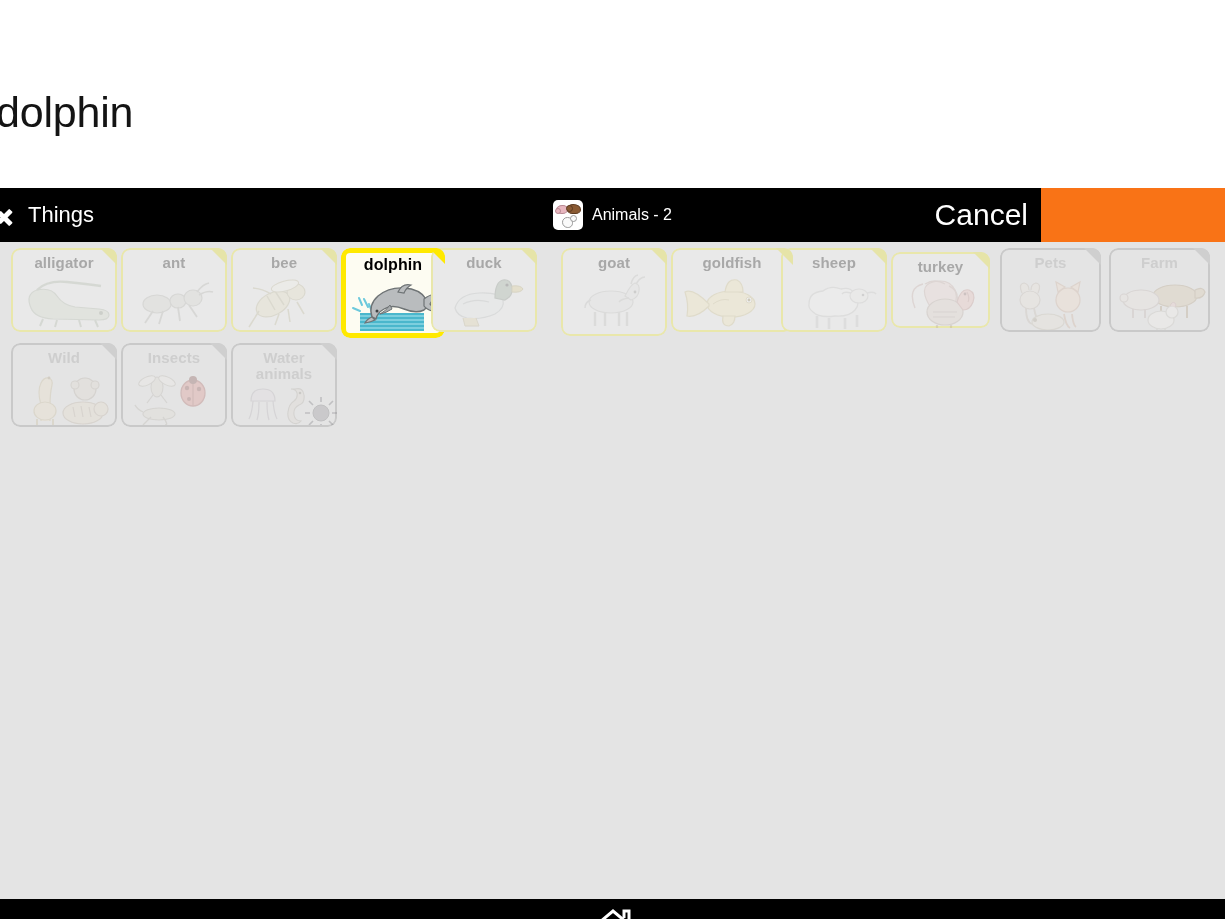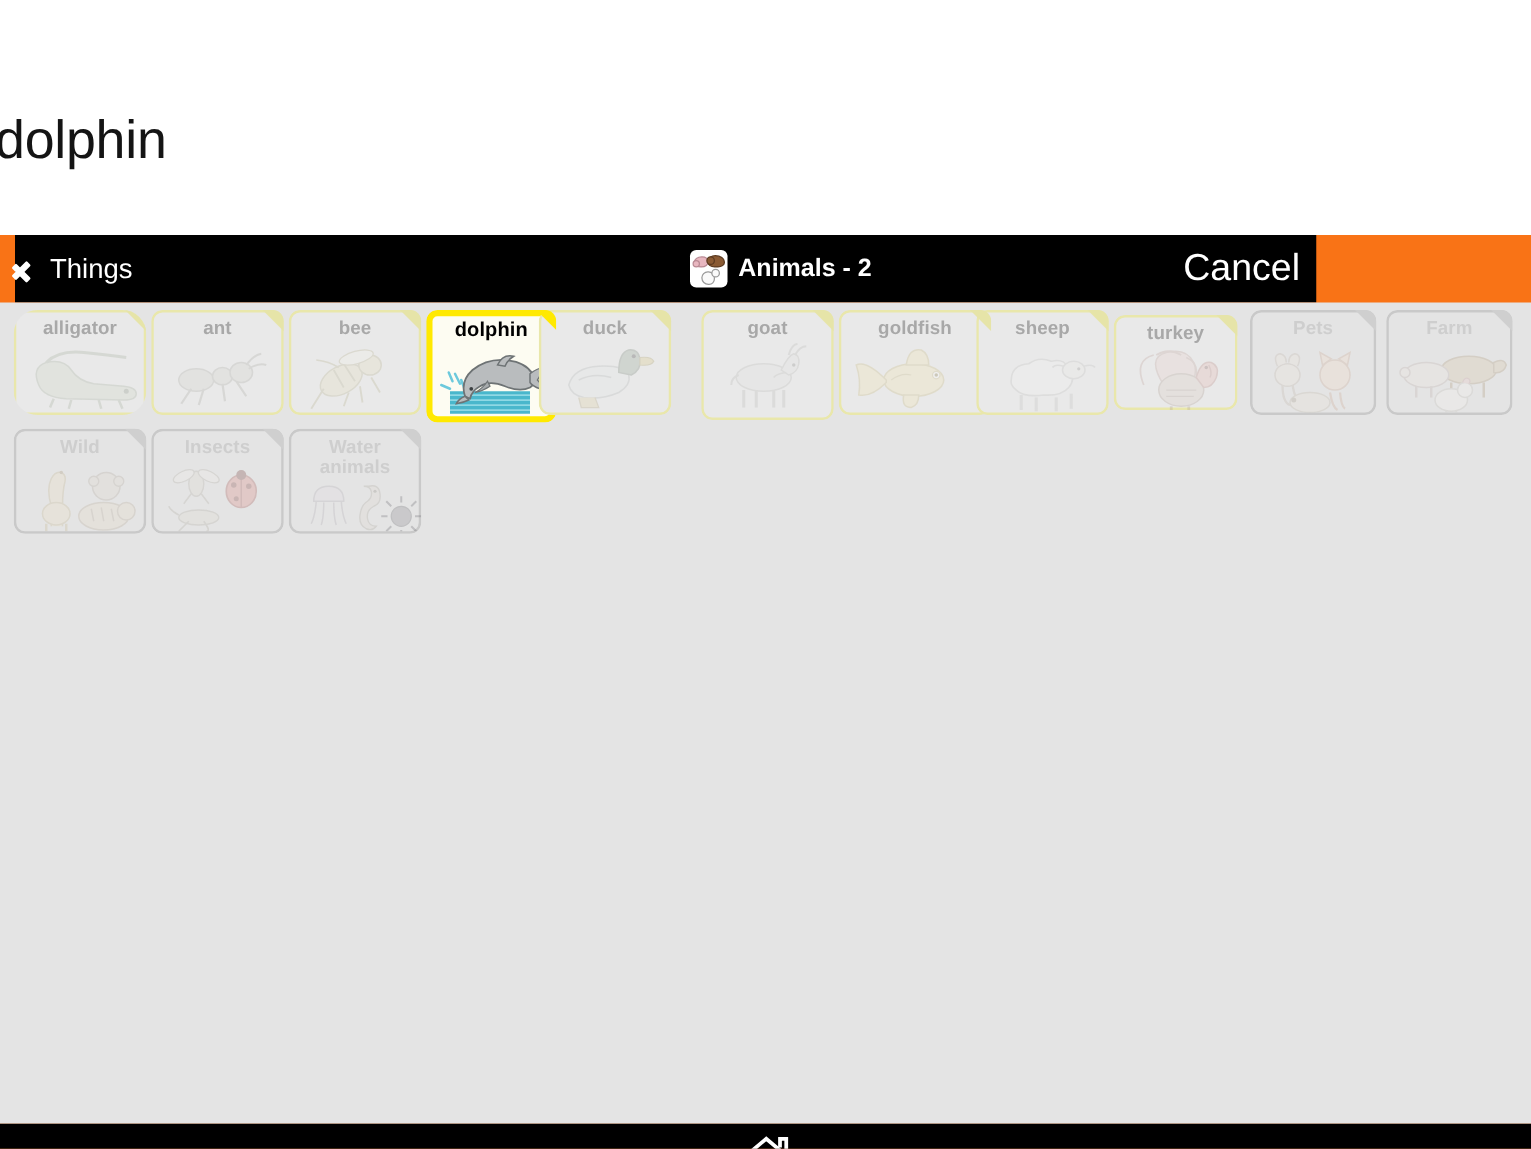--- a/index.html
+++ b/index.html
@@ -36,21 +36,21 @@
     line-height: 52px;
     color: #141414;
     font-family: "Liberation Sans", sans-serif;
     letter-spacing: -0.2px;
     white-space: nowrap;
   }
 
   
   .navbar {
     position: absolute;
-    left: 12px; top: 152px;
+    left: 0; top: 152px;
     width: 1041px;
     height: 54px;
     background: #000000;
     padding-left: 44px;
   }
   .nav-back {
     position: absolute;
     left: 8px; top: 0;
     height: 54px;
     display: flex;
@@ -136,22 +136,22 @@
     border: 0.8px solid #9a9a9a;
   }
   .ti-chick::after {
     content: ""; position: absolute; left: 7px; top: -3px;
     width: 5px; height: 5px; background: #fafafa;
     border-radius: 50%; border: 0.8px solid #9a9a9a;
   }
 
   .nav-title-text {
     color: #ffffff;
-    font-size: 20px;
-    font-weight: bold;
+    font-size: 16px;
+    font-weight: normal;
   }
 
   .nav-cancel {
     position: absolute;
     right: 13px; top: 0;
     height: 54px;
     line-height: 54px;
     color: #ffffff;
     font-size: 30px;
     cursor: pointer;
@@ -274,21 +274,21 @@
         <span class="ti-chick"></span>
       </span>
       <span class="nav-title-text">Animals - 2</span>
     </div>
 
     <div class="nav-cancel">Cancel</div>
   </div>
 
   <div class="grid-area">
 
-    <div class="tile" style="left:11px;  top:6px; width:106px; height:84px;border-radius:19px;">
+    <div class="tile" style="left:11px;  top:6px; width:106px; height:84px;">
       <div class="tile-inner">
         <div class="tile-label">alligator</div>
         <div class="tile-art">
           <svg viewBox="0 0 106 56" width="106" height="56">
             <path d="M18 34 Q12 20 24 16 Q38 13 44 22 Q50 31 62 33 L86 35 Q96 36 96 41 Q96 46 86 46 L40 45 Q22 44 18 34 Z" fill="#cfd6c8" stroke="#aab3a2" stroke-width="1.2"></path>
             <path d="M24 16 Q34 6 54 8 Q74 10 88 12" fill="none" stroke="#aab3a2" stroke-width="2.4"></path>
             <circle cx="88" cy="39" r="2" fill="#8d9686"></circle>
             <path d="M30 45 l-3 7 M44 46 l-2 7 M66 46 l2 7 M82 46 l3 7" stroke="#aab3a2" stroke-width="2" fill="none"></path>
           </svg>
         </div>

